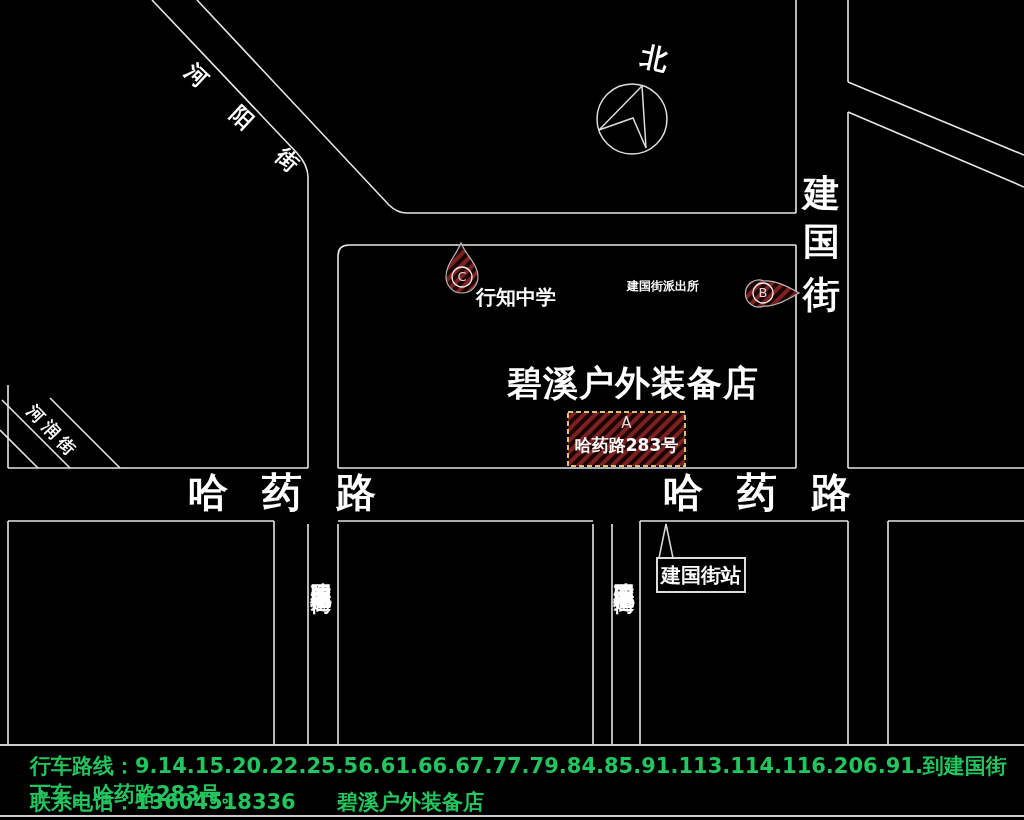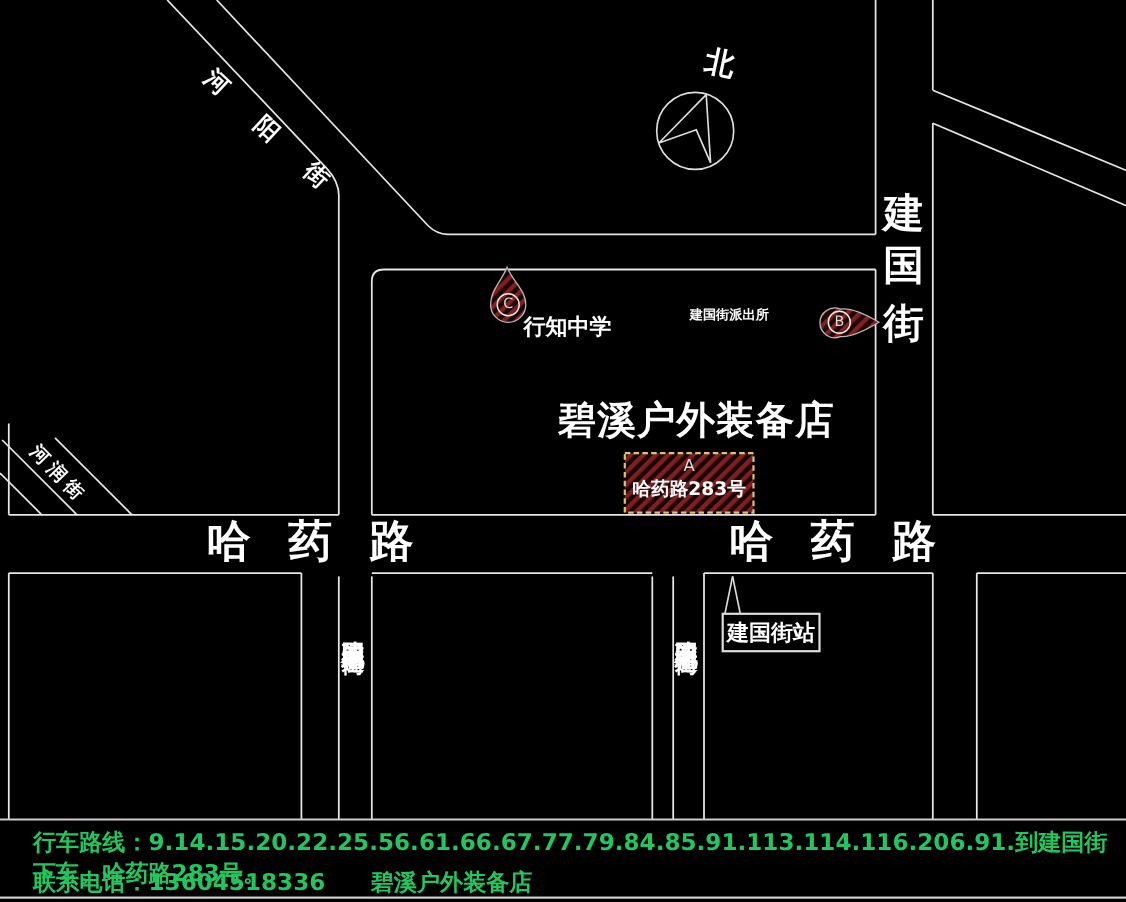--- a/index.html
+++ b/index.html
@@ -8,21 +8,21 @@
     font-family:"DejaVu Sans",sans-serif;color:#fff;
   }
   .stage svg{position:absolute;left:0;top:0;}
   .lbl{position:absolute;white-space:pre;font-weight:bold;color:#fff;line-height:1;}
   .vtext{writing-mode:vertical-rl;text-orientation:upright;}
   .rot{transform-origin:0 0;}
   .marker-letter{position:absolute;font-weight:400;color:#dcdcdc;text-align:center;}
   .abox-inner{position:absolute;left:568px;top:412px;width:117px;height:54px;
     display:flex;flex-direction:column;align-items:center;justify-content:flex-start;}
   .station-box{position:absolute;left:657px;top:558px;width:88px;height:34px;
-    display:flex;align-items:center;justify-content:center;}
+    display:flex;align-items:center;justify-content:center;font-family:Liberation Serif, serif;}
   .footer-line{position:absolute;font-weight:bold;font-size:21px;color:#22c55e;}
 </style>
 </head>
 <body>
 
 <div class="stage">
 
   <svg width="1024" height="820" viewBox="0 0 1024 820">
     <defs>
       <pattern id="redhatch" patternUnits="userSpaceOnUse" width="8" height="8" patternTransform="rotate(45)">

